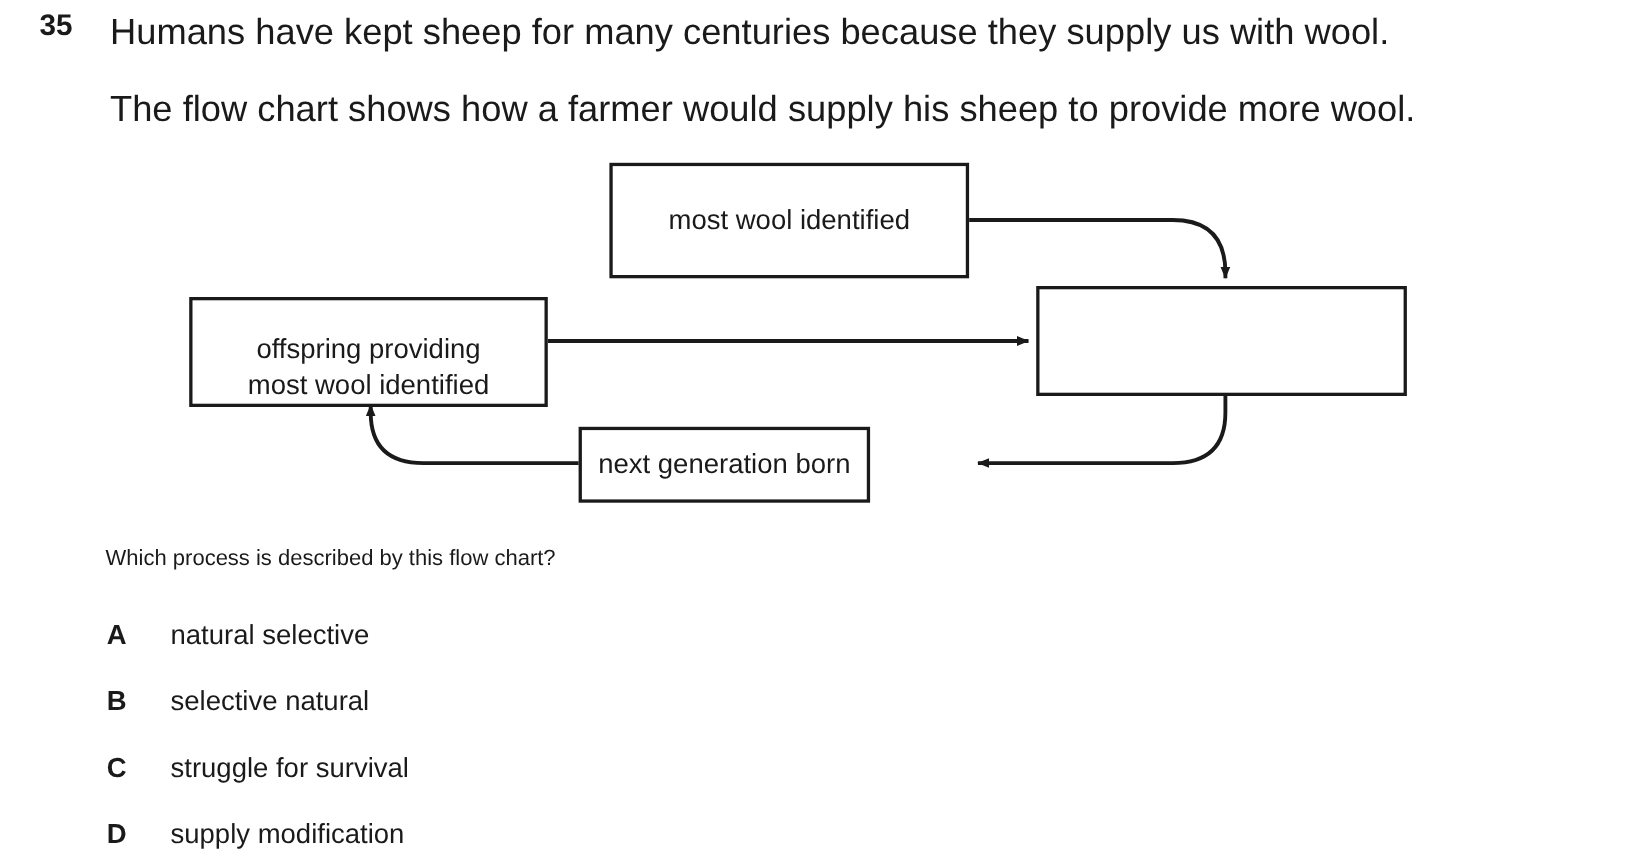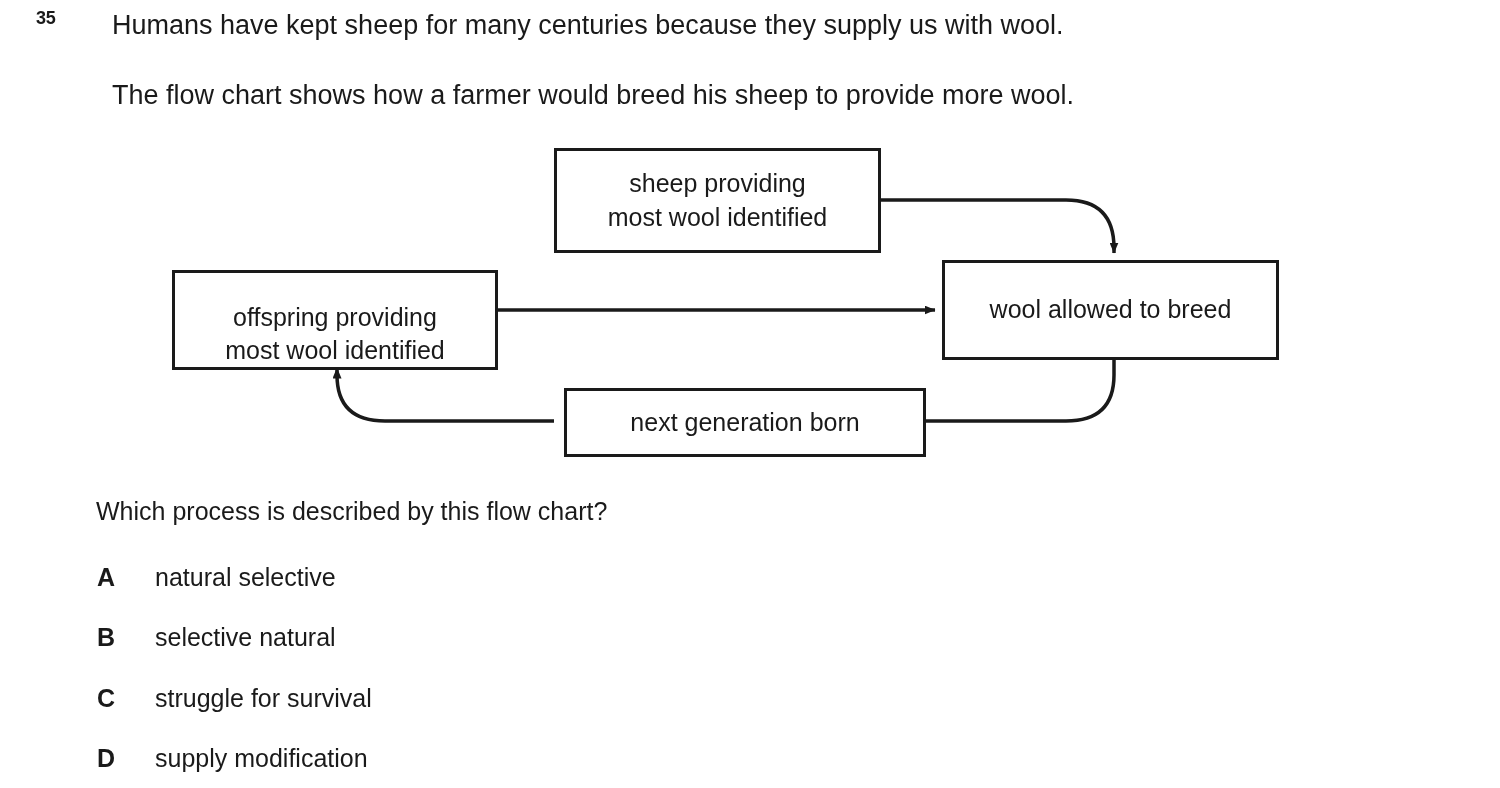--- a/index.html
+++ b/index.html
@@ -13,39 +13,39 @@
     position: relative;
     font-family: "Liberation Sans", sans-serif;
     color: #1a1a1a;
     overflow: hidden;
   }
 
   .q-number {
     position: absolute;
     left: 36px;
     top: 8px;
-    font-size: 18px;
+    font-size: 27px;
     font-weight: bold;
     letter-spacing: -0.2px;
   }
 
   .stem-line {
     position: absolute;
-    left: 112px;
-    font-size: 27px;
+    left: 100px;
+    font-size: 33px;
     white-space: nowrap;
   }
   .stem-1 { top: 10px; }
   .stem-2 { top: 80px; }
 
   .question-prompt {
     position: absolute;
     left: 96px;
     top: 497px;
-    font-size: 25px;
+    font-size: 20px;
     white-space: nowrap;
   }
 
   
   .flowchart {
     position: absolute;
     left: 0;
     top: 0;
     width: 1500px;
     height: 788px;
@@ -64,21 +64,21 @@
     font-size: 25px;
     line-height: 1.33;
     z-index: 2;
   }
   .fc-box span { display: block; }
 
   
   #box-sheep      { left: 554px;  top: 148px; width: 327px; height: 105px; }
   #box-offspring  { left: 172px;  top: 270px; width: 326px; height: 100px; align-items: flex-end; }
   #box-breed      { left: 942px;  top: 260px; width: 337px; height: 100px; }
-  #box-nextgen    { left: 564px;  top: 388px; width: 362px; height: 69px; }
+  #box-nextgen    { left: 526px;  top: 388px; width: 265px; height: 69px; }
 
   
   .option-row {
     position: absolute;
     left: 0;
     width: 100%;
     font-size: 25px;
   }
   .option-letter {
     position: absolute;
@@ -94,55 +94,53 @@
   #opt-1 { top: 623px; }
   #opt-2 { top: 684px; }
   #opt-3 { top: 744px; }
 </style>
 </head>
 <body>
 
 <div class="q-number">35</div>
 
 <div class="stem-line stem-1">Humans have kept sheep for many centuries because they supply us with wool.</div>
-<div class="stem-line stem-2">The flow chart shows how a farmer would breed his sheep to provide more wool.</div>
+<div class="stem-line stem-2">The flow chart shows how a farmer would supply his sheep to provide more wool.</div>
 
 <svg class="flowchart" viewBox="0 0 1500 788">
   <defs>
     <marker id="arrowhead" markerWidth="11" markerHeight="9" refX="10.5" refY="4.5" orient="auto" markerUnits="userSpaceOnUse">
       <path d="M0,0 L11,4.5 L0,9 z" fill="#1a1a1a"></path>
     </marker>
   </defs>
 
   <path d="M 881,200 L 1066,200 Q 1114,200 1114,248 L 1114,253" fill="none" stroke="#1a1a1a" stroke-width="3.5" marker-end="url(#arrowhead)"></path>
 
   <path d="M 498,310 L 935,310" fill="none" stroke="#1a1a1a" stroke-width="3.5" marker-end="url(#arrowhead)"></path>
 
   <path d="M 1114,360 L 1114,375 Q 1114,421 1066,421 L 889,421" fill="none" stroke="#1a1a1a" stroke-width="3.5" marker-end="url(#arrowhead)"></path>
 
   <path d="M 554,421 L 385,421 Q 337,421 337,375 L 337,368" fill="none" stroke="#1a1a1a" stroke-width="3.5" marker-end="url(#arrowhead)"></path>
 </svg>
 
 <div class="fc-box" id="box-sheep">
   <div>
-    <span>sheep providing</span>
     <span>most wool identified</span>
   </div>
 </div>
 
 <div class="fc-box" id="box-offspring">
   <div>
     <span>offspring providing</span>
     <span>most wool identified</span>
   </div>
 </div>
 
 <div class="fc-box" id="box-breed">
   <div>
-    <span>wool allowed to breed</span>
   </div>
 </div>
 
 <div class="fc-box" id="box-nextgen">
   <div>
     <span>next generation born</span>
   </div>
 </div>
 
 <div class="question-prompt">Which process is described by this flow chart?</div>

